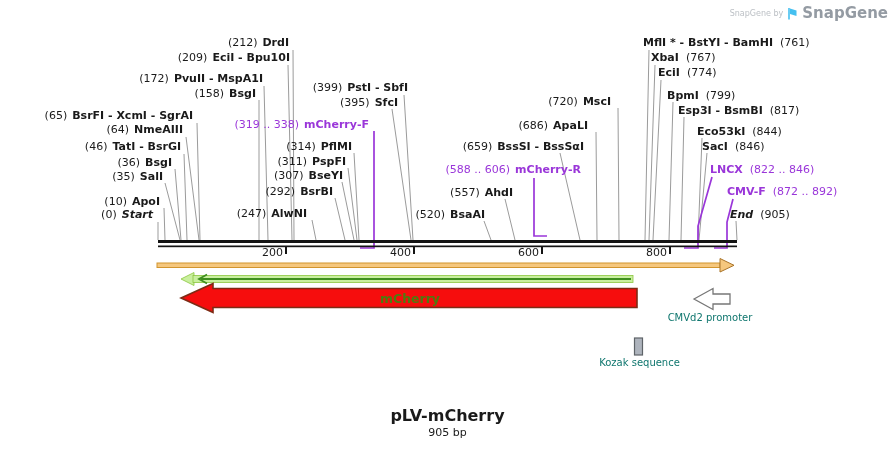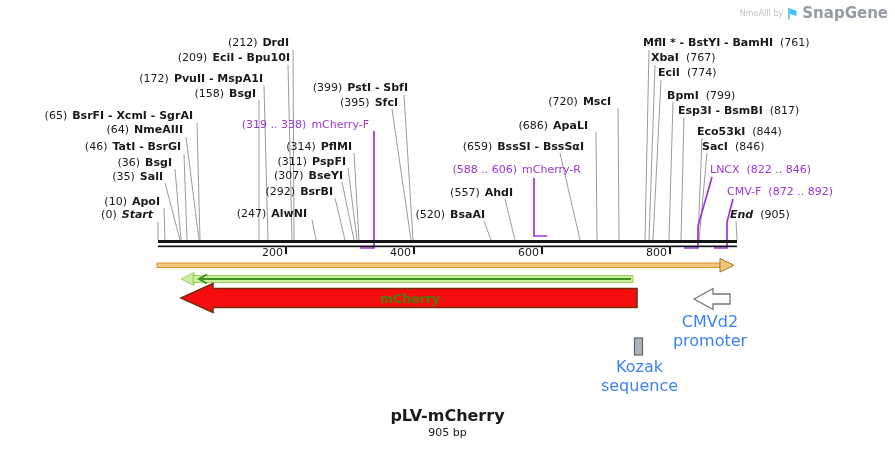--- a/index.html
+++ b/index.html
@@ -6,23 +6,23 @@
   #canvas{position:relative;width:895px;height:449px;background:#fff;overflow:hidden;
           font-family:"DejaVu Sans","Liberation Sans",sans-serif;color:#1a1a1a;}
   svg.layer{position:absolute;left:0;top:0;}
   .lbl{position:absolute;font-size:11px;line-height:12px;white-space:nowrap;color:#1a1a1a;}
   .lbl .enz{font-weight:bold;}
   .lbl .pos{font-weight:normal;}
   .lbl .pos.pre{margin-right:5px;}
   .lbl .pos.post{margin-left:7px;}
   .lbl.se .enz{font-style:italic;}
   .lbl.primer{color:#9a36d9;}
-  .lbl.primer .enz{font-weight:normal;text-align:right;}
+  .lbl.primer .enz{font-weight:bold;text-align:right;}
   .tick-label{position:absolute;font-size:11px;color:#1a1a1a;}
-  .feat-label{position:absolute;font-size:16px;color:#3b82f6;text-align:center;}
+  .feat-label{position:absolute;font-size:10px;color:#0f766e;text-align:center;}
   #mcherry-text{color:#4d7c0f;font-weight:bold;font-size:12.5px;}
   #title{position:absolute;left:0;top:406px;width:895px;text-align:center;
          font-size:16px;font-weight:bold;}
   #subtitle{position:absolute;left:0;top:426px;width:895px;text-align:center;font-size:11px;}
   #header{position:absolute;right:7px;top:4px;display:flex;align-items:center;gap:4px;}
   #created-by{font-size:8px;color:#bcc0c5;}
   #brand{font-size:15px;color:#949ba3;font-weight:bold;}
 </style>
 </head>
 <body>
@@ -96,21 +96,21 @@
     </g>
 
     <polygon points="181,298 213,283.5 213,288.5 637,288.5 637,307.5 213,307.5 213,312.5" fill="#f60d0d" stroke="#7d2b15" stroke-width="1.6"></polygon>
 
     <polygon points="694,299 713,288.5 713,294 730,294 730,304 713,304 713,309.5" fill="#ffffff" stroke="#777777" stroke-width="1.3"></polygon>
 
     <rect x="634.5" y="338" width="8" height="17" fill="#aeb4bd" stroke="#5e6368" stroke-width="1.2"></rect>
   </svg>
 
   <div id="header">
-    <span id="created-by">NmeAIII by</span>
+    <span id="created-by">SnapGene by</span>
     <svg width="11" height="13">
       <path d="M2 1 L2 12.5" stroke="#45c0f0" stroke-width="1.6"></path>
       <path d="M3 1.5 L9.5 3.5 L9.5 9 L3 7 Z" fill="#45c0f0"></path>
     </svg>
     <span id="brand">SnapGene</span>
   </div>
 
   <div class="lbl" style="right:606px;top:37px"><span class="pos pre">(212)</span><span class="enz">DrdI</span></div>
   <div class="lbl" style="right:605px;top:52px"><span class="pos pre">(209)</span><span class="enz">EciI - Bpu10I</span></div>
   <div class="lbl" style="right:632px;top:73px"><span class="pos pre">(172)</span><span class="enz">PvuII - MspA1I</span></div>

